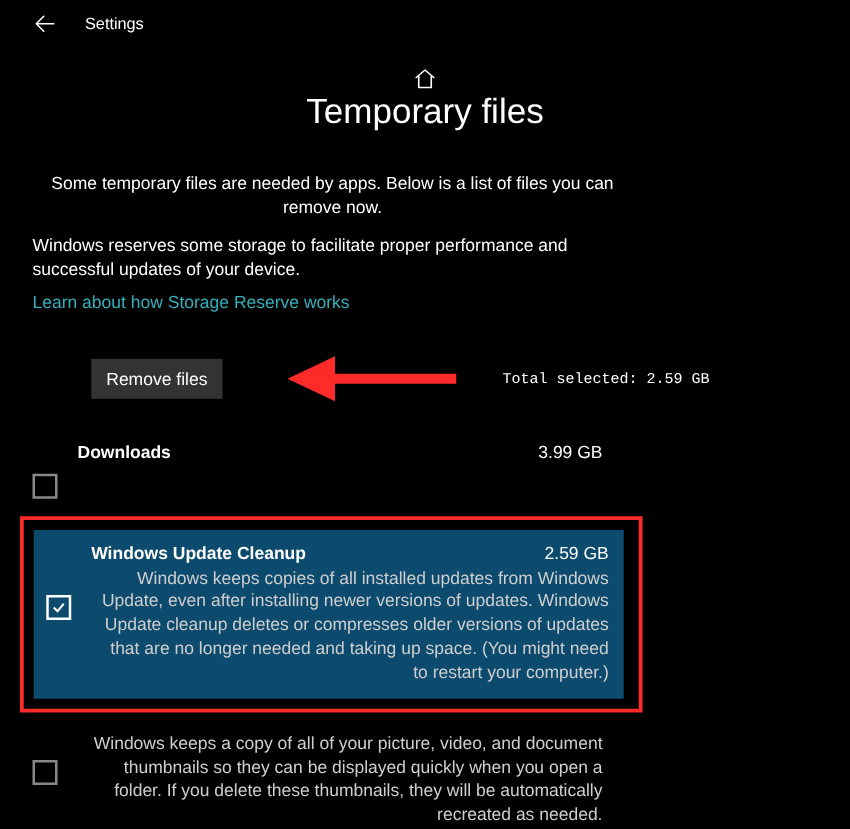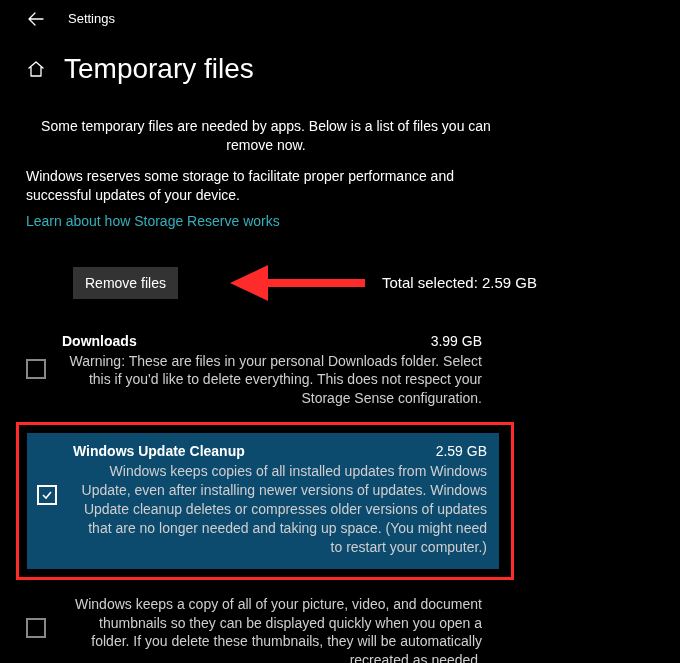--- a/index.html
+++ b/index.html
@@ -27,21 +27,21 @@
   }
   .back-arrow svg { display: block; }
   .header-title {
     font-size: 13px;
     font-weight: 400;
   }
   .title-row {
     display: flex;
     align-items: center;
     padding: 18px 26px 0 26px;
-    gap: 18px;
+    flex-direction: column;
   }
   .home-icon { cursor: pointer; }
   .home-icon svg { display: block; }
   .page-title {
     font-size: 28px;
     font-weight: 400;
   }
   .content {
     padding: 32px 26px 0 26px;
   }
@@ -81,22 +81,23 @@
     cursor: pointer;
     font-family: inherit;
   }
   .arrow-annotation {
     margin-left: 52px;
     display: flex;
     align-items: center;
   }
   .arrow-annotation svg { display: block; }
   .total-selected {
-    margin-left: 12px;
-    font-size: 15px;
+    margin-left: 32px;
+    font-size: 12px;
+    font-family: Liberation Mono, monospace;
   }
   .items {
     padding-left: 0;
   }
   .item {
     display: flex;
     align-items: flex-start;
     padding: 6px 0 14px 0;
   }
   .checkbox {
@@ -204,21 +205,20 @@
 
     <div class="item">
       <div class="checkbox">
         
       </div>
       <div class="item-body">
         <div class="item-head">
           <span class="item-title">Downloads</span>
           <span class="item-size">3.99 GB</span>
         </div>
-        <div class="item-desc">Warning: These are files in your personal Downloads folder. Select this if you'd like to delete everything. This does not respect your Storage Sense configuration.</div>
       </div>
     </div>
 
     <div class="highlight-wrap">
       <div class="item">
         <div class="checkbox checked">
           <svg class="check" width="12" height="12" viewBox="0 0 12 12">
               <path d="M2 6 L5 9 L10 3" stroke="#ffffff" stroke-width="1.6" fill="none"></path>
             </svg>
         </div>

